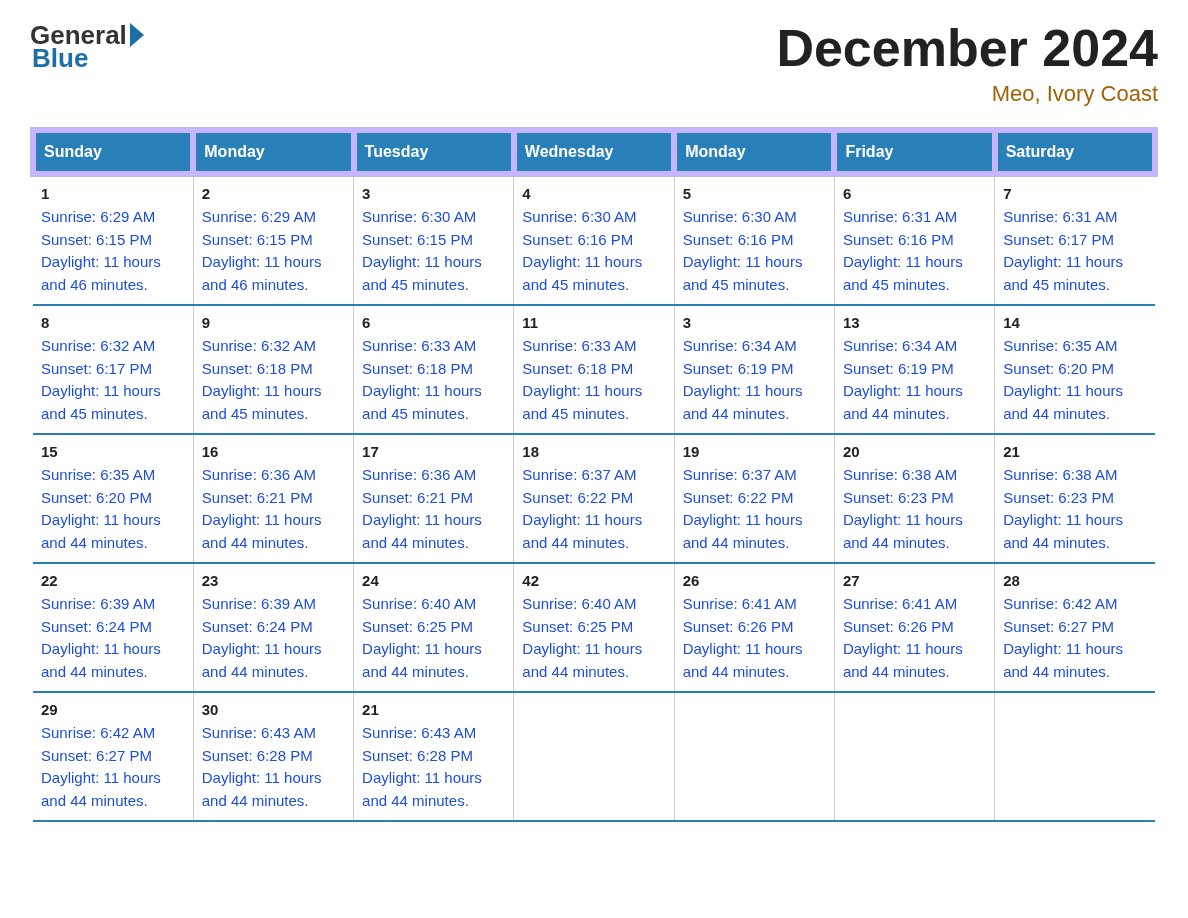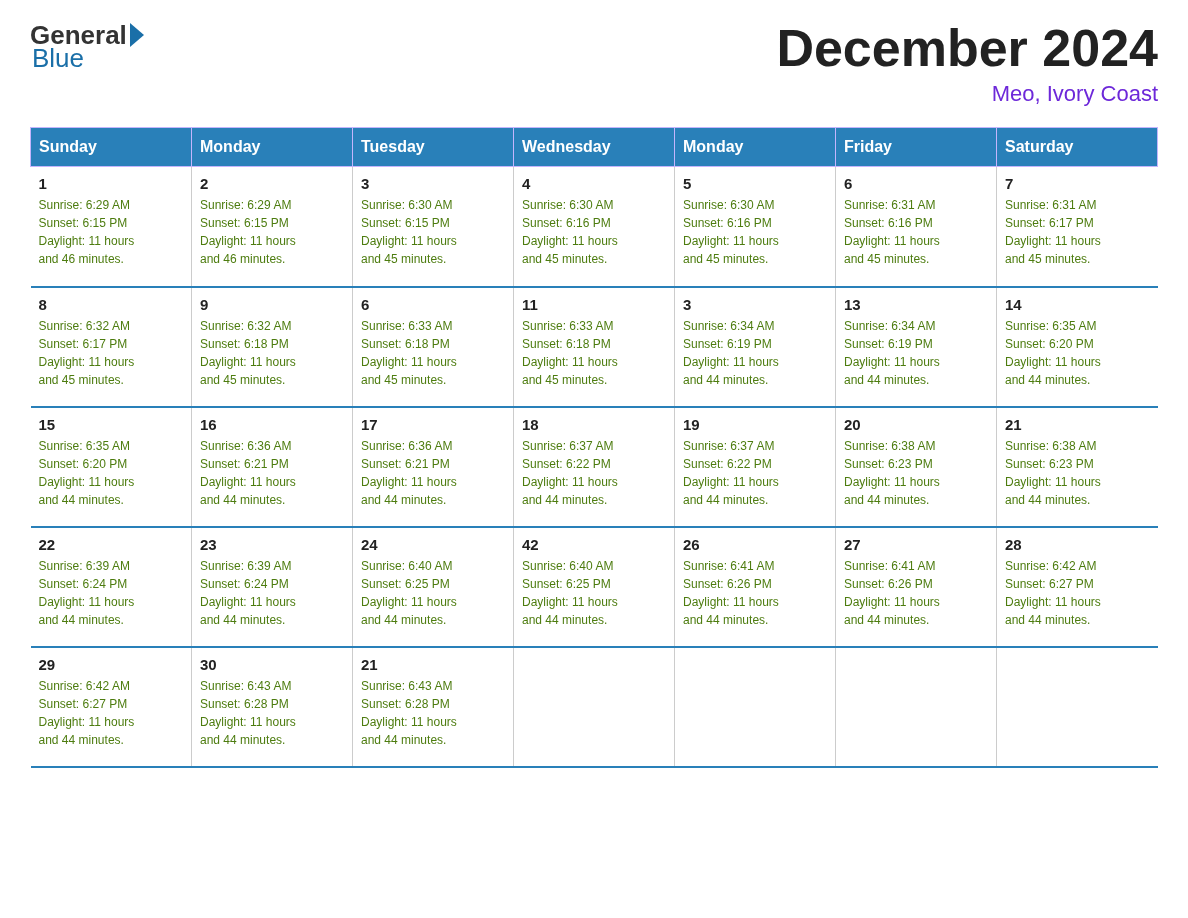--- a/index.html
+++ b/index.html
@@ -36,52 +36,52 @@
       width: 0;
       height: 0;
       border-left: 14px solid #1a6fa8;
       border-top: 12px solid transparent;
       border-bottom: 12px solid transparent;
       margin-left: 3px;
       margin-top: -2px;
     }
     .logo-blue-line {
       font-size: 26px;
-      font-weight: normal;
+      font-weight: bold;
       color: #1a6fa8;
       margin-top: -8px;
       margin-left: 2px;
     }
     .title-area {
       text-align: right;
     }
     .month-title {
       font-size: 52px;
       font-weight: bold;
       color: #222;
       line-height: 1.1;
     }
     .location {
       font-size: 22px;
-      color: #6d28d9;
+      color: #a16207;
       margin-top: 4px;
     }
     table {
       width: 100%;
       border-collapse: collapse;
       table-layout: fixed;
     }
     thead tr th {
       background-color: #2980b9;
       color: white;
       font-size: 16px;
       font-weight: bold;
       padding: 10px 8px;
       text-align: left;
-      border: 1px solid #c4b5fd;
+      border: 6px solid #c4b5fd;
     }
     tbody tr {
       border-bottom: 2px solid #2980b9;
     }
     tbody tr td {
       vertical-align: top;
       padding: 8px 8px;
       font-size: 13px;
       color: #333;
       border-right: 1px solid #ccc;
@@ -92,22 +92,22 @@
       border-right: none;
     }
     .day-number {
       font-size: 15px;
       font-weight: bold;
       color: #222;
       margin-bottom: 4px;
       display: block;
     }
     .day-info {
-      font-size: 12px;
-      color: #4d7c0f;
+      font-size: 15px;
+      color: #1d4ed8;
       line-height: 1.5;
     }
   </style>
 </head>
 <body>
 
 <div class="header">
   <div class="logo">
     <div class="logo-top">
       <span class="logo-general">General</span>

